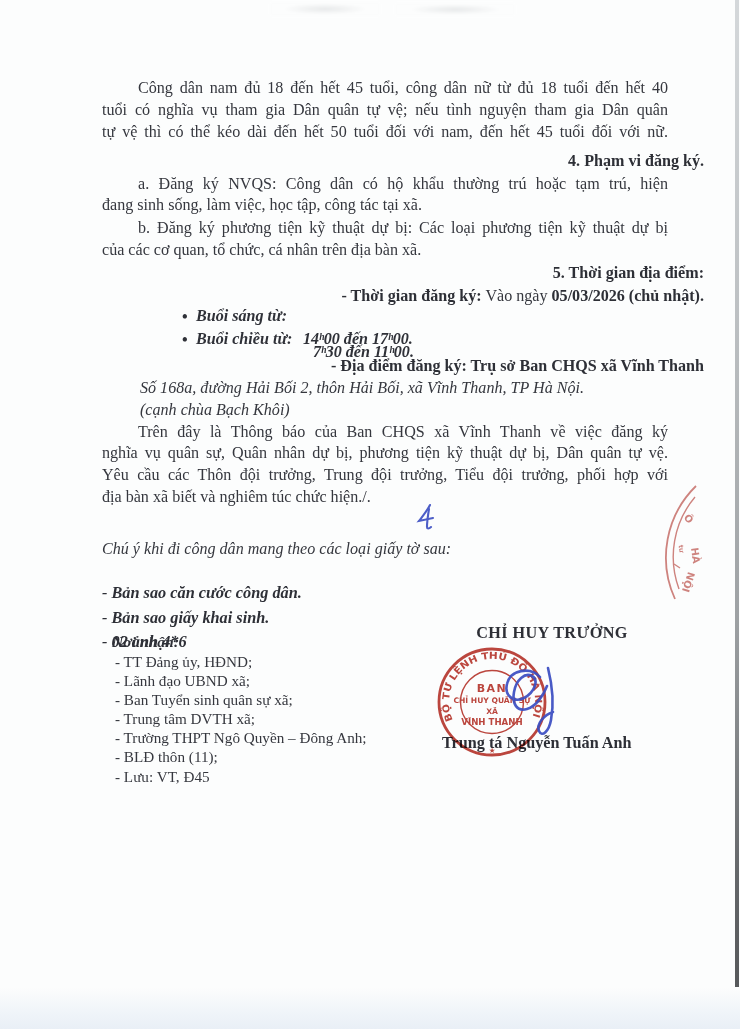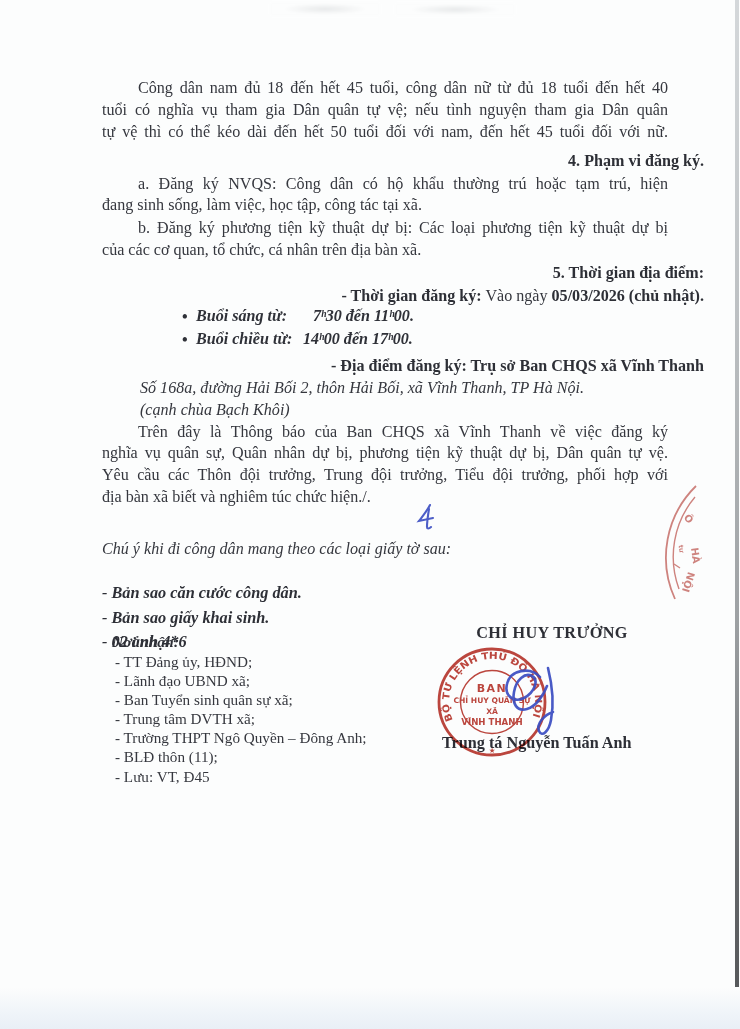--- a/index.html
+++ b/index.html
@@ -31,21 +31,21 @@
   .ll{text-align:left;}
   .ind{padding-left:36px;text-align:right;}
   .b{font-weight:bold; color:#2d2f36;}
   .i{font-style:italic;}
   .tight{word-spacing:-0.8px;}
 
   .bullet-row{position:absolute; left:182px; width:320px; font-size:16.1px; font-style:italic; font-weight:bold; color:#2f3138;}
   .bullet-row .dot{position:absolute; left:0; top:1px; font-style:normal;}
   .bullet-row .blabel{position:absolute; left:14px; top:0;}
   .bullet-row .btime{position:absolute; top:0;}
-  .bullet-row .btime.m{left:131px;}
+  .bullet-row .btime.m{left:131px;margin-top:36px;}
   .bullet-row .btime.c{left:121px;}
 
   .docs-list{position:absolute; left:102px; top:560px; width:400px;
     font-size:16.3px; line-height:24.6px; font-weight:bold; font-style:italic; color:#2d2f36;margin-top:21px;}
   .recip-title{position:absolute; left:112px; top:633px; font-size:15.6px; font-weight:bold; font-style:italic; color:#2f3138;}
   .recip-list{position:absolute; left:115px; top:652px; width:330px; font-size:15.2px; line-height:19.1px; color:#35373e;}
 
   .sign-title{position:absolute; left:452px; top:624px; width:200px; text-align:center;
     font-size:16.2px; font-weight:bold; letter-spacing:.4px; color:#2d2f36;}
   .sign-name{position:absolute; left:442px; top:734px; width:222px; text-align:left;

